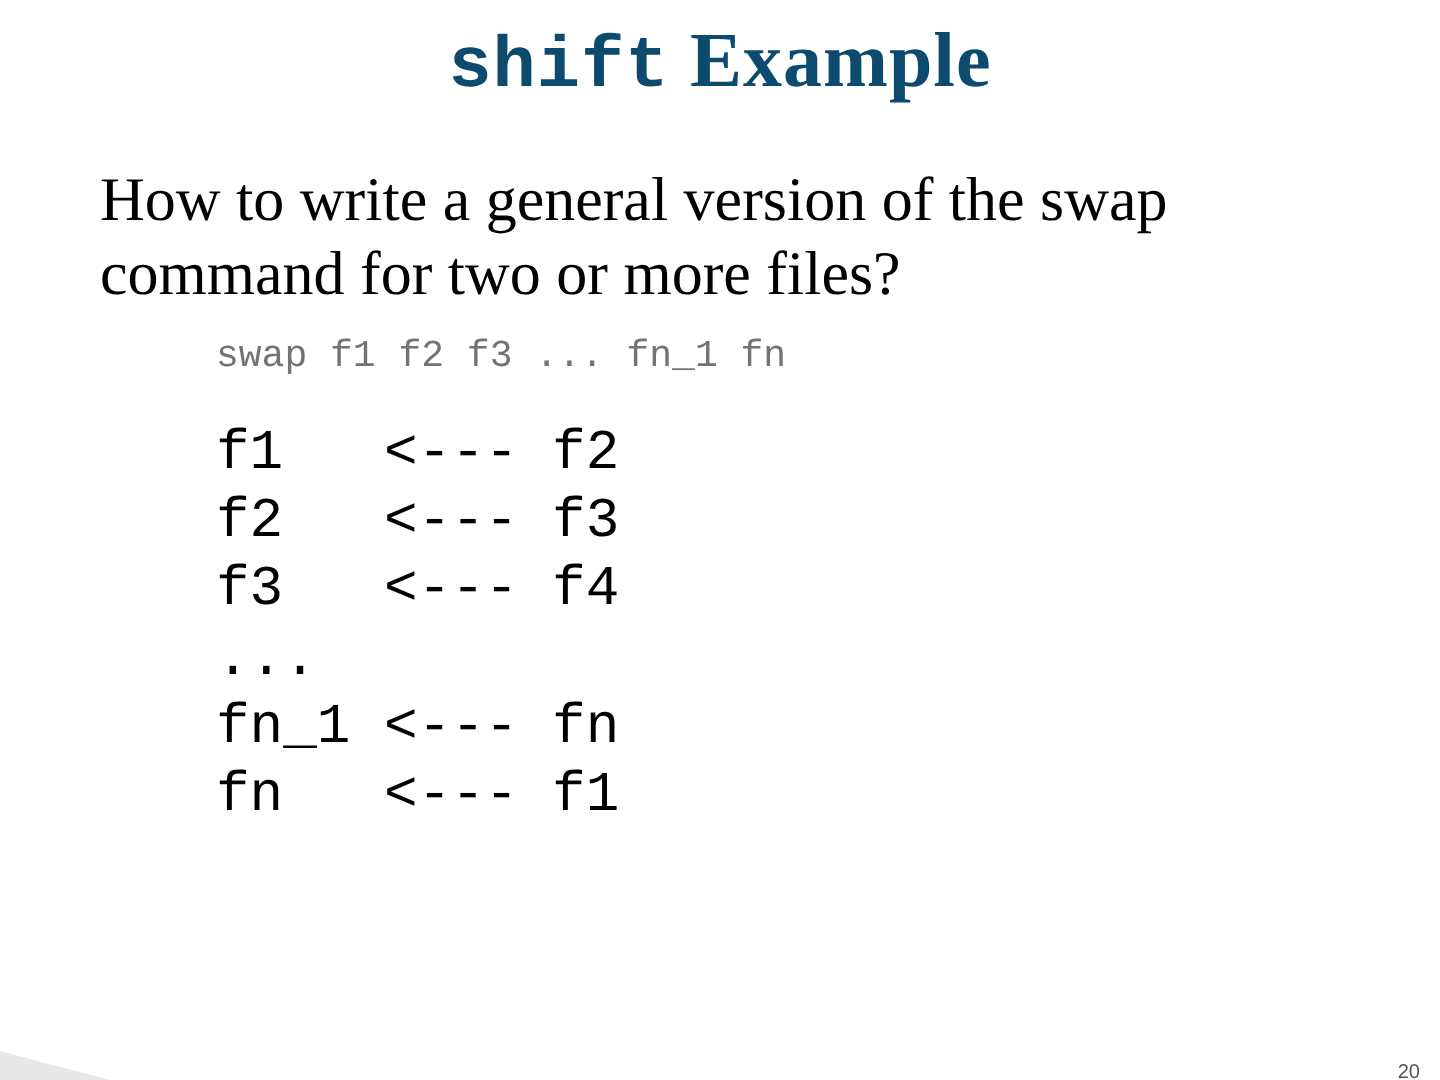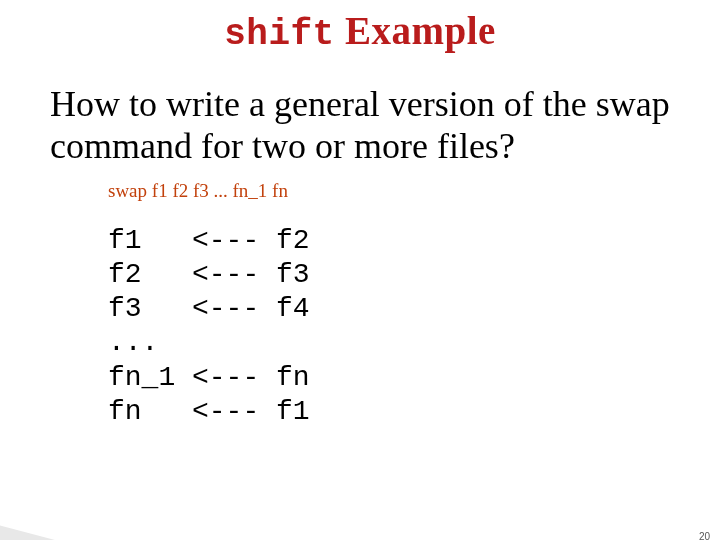--- a/index.html
+++ b/index.html
@@ -15,40 +15,40 @@
   .slide {
     width: 720px;
     height: 540px;
     position: relative;
     box-sizing: border-box;
   }
   .title {
     text-align: center;
     margin-top: 8px;
     font-size: 39px;
-    color: #b91c1c;
+    color: #0c4a6e;
     font-weight: bold;
     letter-spacing: 0.5px;
   }
   .title .code-word {
     font-family: "Courier New", Courier, monospace;
     font-weight: bold;
     font-size: 36px;
   }
   .body-text {
     margin: 28px 36px 0 50px;
-    font-size: 36px;
+    font-size: 31px;
     line-height: 1.18;
     color: #000000;
   }
   .cmd-line {
     margin: 12px 0 0 108px;
-    font-family: Liberation Serif, serif;
+    font-family: Liberation Mono, monospace;
     font-size: 19px;
-    color: #c2410c;
+    color: #737373;
     white-space: pre;
   }
   .mapping {
     margin: 22px 0 0 108px;
     font-family: "Courier New", Courier, monospace;
     font-size: 28px;
     line-height: 1.22;
     color: #000;
     white-space: pre;
   }

